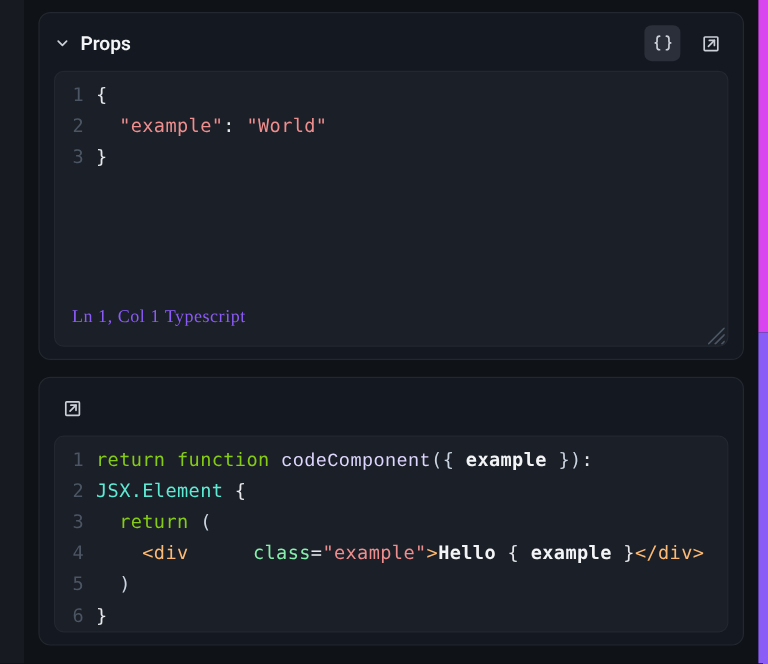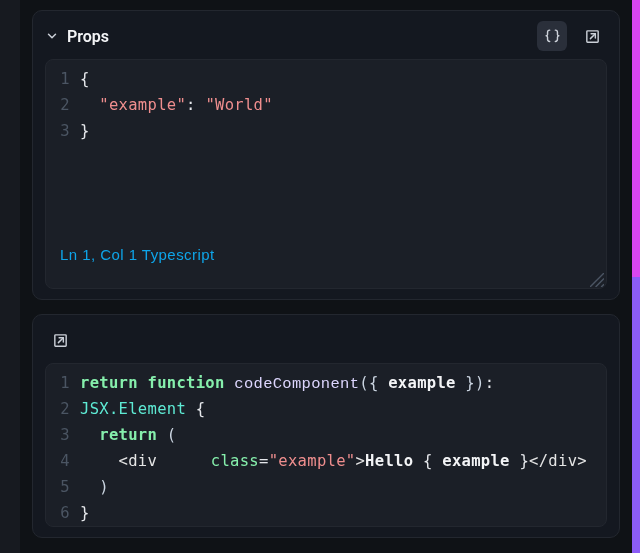--- a/index.html
+++ b/index.html
@@ -27,28 +27,28 @@
   .editor { margin:0 12px 10px 12px; background:#1b1f27; border:1px solid #23272f; border-radius:8px; position:relative; }
   .editor.p1 { min-height:230px; }
   .code-area { display:flex; font-family: ui-monospace, SFMono-Regular, Menlo, monospace; font-size:15.5px; line-height:26px; padding:6px 0 0 0; letter-spacing:0.02em; }
   .gutter { width:34px; text-align:right; color:#4b5563; padding-right:10px; user-select:none; }
   .gutter div { height:26px; }
   .codelines { flex:1; white-space:pre; color:#e5e7eb; padding-right:14px; overflow:hidden; }
   .codelines .line { height:26px; }
   .tok-punc   { color:#e5e7eb; }
   .tok-key    { color:#ef8e8e; }     
   .tok-str    { color:#ef8e8e; }
-  .tok-kw     { color:#86efac;font-weight:bold; }     
+  .tok-kw     { color:#84cc16; }     
   .tok-type   { color:#5eead4; }     
   .tok-fn     { color:#ddd6fe;font-family:Liberation Mono, monospace; }     
   .tok-attr   { color:#86efac;margin-left:44px; }     
-  .tok-html   { color:#e5e5e5;text-align:center; }     
+  .tok-html   { color:#fdba74;text-align:center; }     
   .tok-paren  { color:#cbd5e1; }
   .tok-id     { color:#f3f4f6;font-weight:bold; }
-  .status { position:absolute; bottom:25px; left:14px; font-family: Liberation Sans, sans-serif; font-size:15px; color:#0ea5e9; letter-spacing:0.03em; }
+  .status { position:absolute; bottom:15px; left:14px; font-family: Liberation Serif, serif; font-size:15px; color:#8b5cf6; letter-spacing:0.03em; }
   .resize { position:absolute; right:2px; bottom:2px; width:14px; height:14px; cursor:nwse-resize; color:#4b5563; }
   .resize svg { width:14px; height:14px; }
 </style>
 </head>
 <body>
 
 <div class="left-rail"></div>
 
 <div class="main">
 

